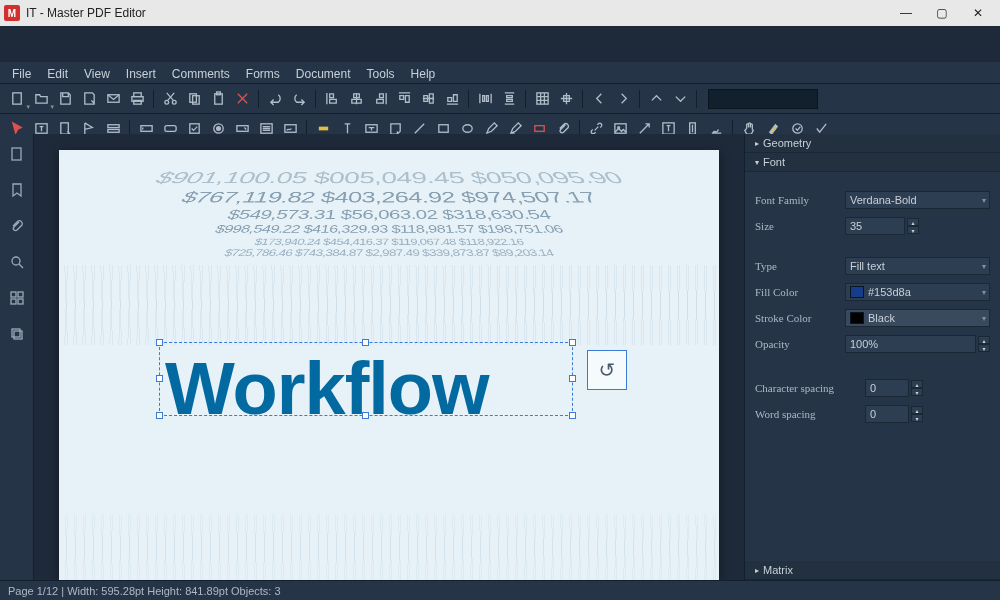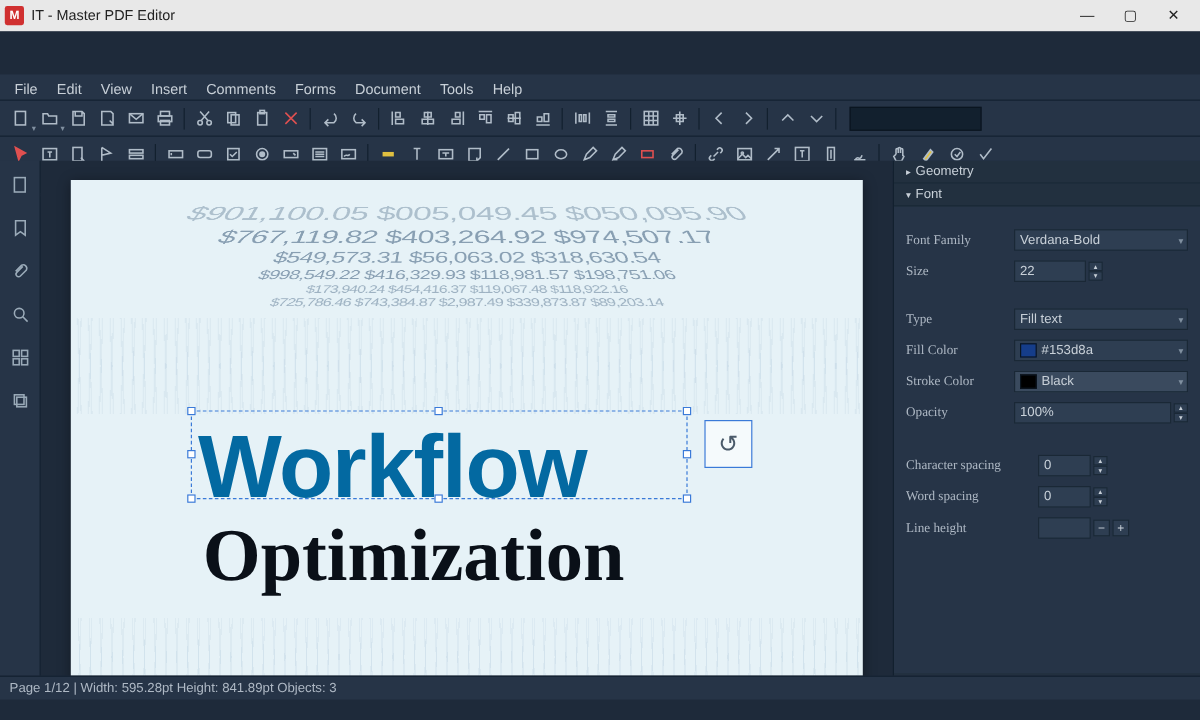--- a/index.html
+++ b/index.html
@@ -76,21 +76,21 @@
 .frow { display:flex; align-items:center; margin-bottom:6px; min-height:20px; }
 .flabel { width:90px; text-align:left; padding-right:8px; color:#aeb8c4;font-family:Liberation Serif, serif; }
 .finput { flex:1; height:18px; background:#2e3e52; border:1px solid #1a2836; color:#c8d0d8; padding:0 4px; font-size:11px; display:flex; align-items:center; position:relative; }
 .finput .dd { position:absolute; right:3px; font-size:8px; color:#8090a0; }
 .spinbtns { display:flex; flex-direction:column; margin-left:2px; }
 .spinbtns div { width:12px; height:8px; background:#2e3e52; border:1px solid #1a2836; font-size:6px; display:flex; align-items:center; justify-content:center; cursor:pointer; }
 .swatch { width:14px; height:12px; border:1px solid #0a1520; margin-right:4px; display:inline-block; }
 .pmbtn { width:14px; height:14px; background:#2e3e52; border:1px solid #1a2836; margin-left:2px; display:flex; align-items:center; justify-content:center; font-size:10px; cursor:pointer; }
 
 
-.statusbar { position:absolute; bottom:17px; left:0; right:0; height:20px; background:#263447; border-top:1px solid #12202e; display:flex; align-items:center; padding:0 8px; font-size:11px; color:#aeb8c4; }
+.statusbar { position:absolute; bottom:0; left:0; right:0; height:20px; background:#263447; border-top:1px solid #12202e; display:flex; align-items:center; padding:0 8px; font-size:11px; color:#aeb8c4; }
 </style>
 </head>
 <body>
 
 <div class="titlebar">
   <div class="logo">M</div>
   <div class="title">IT - Master PDF Editor</div>
   <div class="winbtns">
     <div class="winbtn">—</div>
     <div class="winbtn">▢</div>
@@ -523,21 +523,20 @@
         <div class="h tl"></div>
         <div class="h tm"></div>
         <div class="h tr"></div>
         <div class="h ml"></div>
         <div class="h mr"></div>
         <div class="h bl"></div>
         <div class="h bm"></div>
         <div class="h br"></div>
       </div>
       <div class="rothandle">↺</div>
-      <div class="headline2">Optimization</div>
     </div>
   </div>
 
   <div class="rpanel">
     <div class="rsec">
         <span class="carrow">▸</span>
         <span>Geometry</span>
       </div>
     <div class="rsec">
         <span class="carrow">▾</span>
@@ -548,21 +547,21 @@
       <div class="frow">
         <div class="flabel">Font Family</div>
         <div class="finput">
             <span>Verdana-Bold</span>
             <span class="dd">▾</span>
           </div>
       </div>
       <div class="frow">
         <div class="flabel">Size</div>
         <div class="finput" style="flex:0 0 60px">
-            <span>22</span>
+            <span>35</span>
           </div>
         <div class="spinbtns">
             <div>▴</div>
             <div>▾</div>
           </div>
       </div>
       <div style="height:14px"></div>
       <div class="frow">
         <div class="flabel">Type</div>
         <div class="finput">
@@ -610,28 +609,20 @@
       <div class="frow">
         <div class="flabel" style="width:110px">Word spacing</div>
         <div class="finput" style="flex:0 0 44px">
             <span>0</span>
           </div>
         <div class="spinbtns">
             <div>▴</div>
             <div>▾</div>
           </div>
       </div>
-      <div class="frow">
-        <div class="flabel" style="width:110px">Line height</div>
-        <div class="finput" style="flex:0 0 44px">
-            <span></span>
-          </div>
-        <div class="pmbtn">−</div>
-        <div class="pmbtn">+</div>
-      </div>
     </div>
     <div style="flex:1"></div>
     <div class="rsec">
         <span class="carrow">▸</span>
         <span>Matrix</span>
       </div>
   </div>
 </div>
 
 <div class="statusbar">

